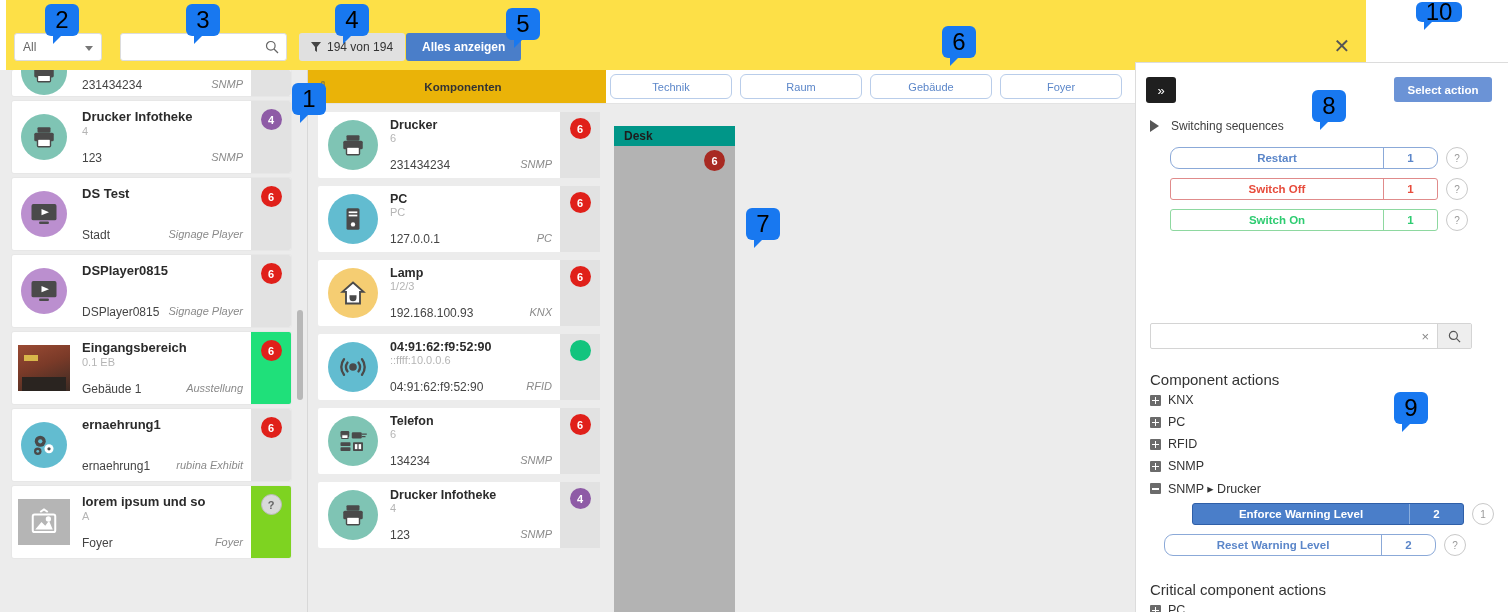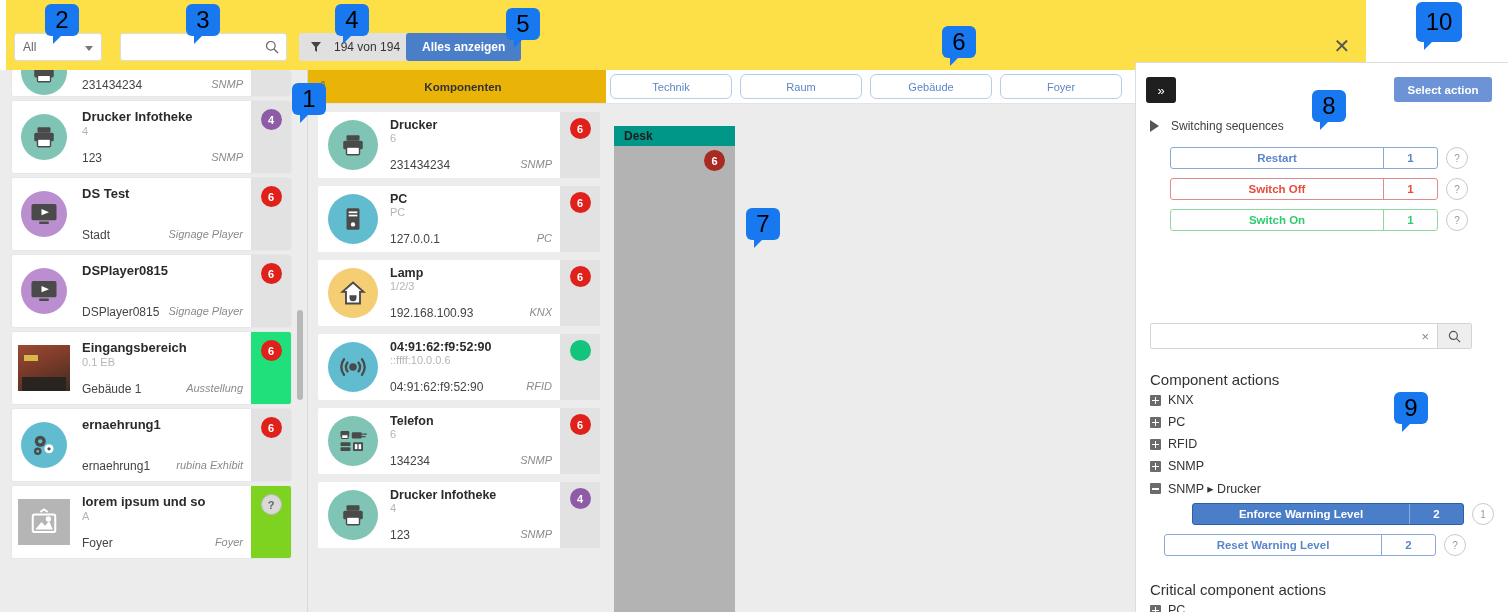--- a/index.html
+++ b/index.html
@@ -35,21 +35,21 @@
     border:none; outline:none; font-size:12px; background:transparent;
     font-family:"Liberation Sans", sans-serif;
   }
   .mag {
     position:absolute; right:7px; top:6px; width:14px; height:14px;
   }
   .mag svg { display:block; }
   .filter-btn {
     position:absolute; left:293px; top:33px; height:28px; padding:0 12px;
     background:#e0e0e0; border:none; border-radius:3px;
-    font-size:12px; color:#333; display:flex; align-items:center; gap:13px;
+    font-size:12px; color:#333; display:flex; align-items:center; gap:6px;
     font-family:"Liberation Sans", sans-serif; cursor:pointer;
   }
   .all-btn {
     position:absolute; left:400px; top:33px; height:28px; padding:0 16px;
     background:#4a7ec9; border:none; border-radius:3px;
     font-size:12px; color:#fff; font-weight:bold; cursor:pointer;
     font-family:"Liberation Sans", sans-serif;
   }
   .close-x {
     position:absolute; right:14px; top:36px; width:20px; height:20px;
@@ -141,21 +141,21 @@
   }
   .seq-head { position:absolute; left:14px; top:56px; display:flex; align-items:center; gap:12px; }
   .tri { width:0;height:0;border-top:6px solid transparent;border-bottom:6px solid transparent;border-left:9px solid #555; }
   .seq-title { font-size:12px; color:#404040; }
   .arow { position:absolute; left:34px; display:flex; align-items:center; gap:8px; }
   .abtn { width:268px; height:22px; display:flex; border:1px solid #c7c7c7; border-radius:3px; background:#fff; cursor:pointer; overflow:hidden; }
   .abtn .lbl { flex:1; display:flex;align-items:center;justify-content:center; font-size:11.5px; font-weight:bold; }
   .abtn .cnt { width:54px; border-left:1px solid #c7c7c7; display:flex;align-items:center;justify-content:center; font-size:11.5px; font-weight:bold; }
   .qm { width:22px;height:22px;border-radius:50%;border:1px solid #c9c9c9;background:#fff;
         display:flex;align-items:center;justify-content:center; font-size:10px; color:#999; cursor:pointer; }
-  .abtn.blue { border-color:#8ba9d8; } .abtn.blue .lbl,.abtn.blue .cnt { color:#5b86c9; } .abtn.blue .cnt { border-left-color:#8ba9d8; }
+  .abtn.blue { border-color:#8ba9d8;border-radius:9px; } .abtn.blue .lbl,.abtn.blue .cnt { color:#5b86c9; } .abtn.blue .cnt { border-left-color:#8ba9d8; }
   .abtn.red { border-color:#e08b8b; } .abtn.red .lbl,.abtn.red .cnt { color:#e74c3c; } .abtn.red .cnt { border-left-color:#e08b8b; }
   .abtn.green { border-color:#8ed8a0; } .abtn.green .lbl,.abtn.green .cnt { color:#2ecc71; } .abtn.green .cnt { border-left-color:#8ed8a0; }
   .abtn.filled { background:#4a7ec9; border-color:#2f5fa8;margin-left:28px; } .abtn.filled .lbl,.abtn.filled .cnt { color:#fff; } .abtn.filled .cnt { border-left-color:#89aede; }
 
   .rsearch {
     position:absolute; left:14px; top:260px; width:322px; height:26px;
     border:1px solid #d4d4d4; border-radius:2px; background:#fff;
   }
   .rsearch input { position:absolute; left:6px; top:3px; width:260px; height:18px; border:none;outline:none;
                    font-size:12px; background:transparent; font-family:"Liberation Sans", sans-serif; }
@@ -655,15 +655,15 @@
   <div id="markers">
       <div class="marker" style="left: 292px; top: 83px; width: 34px; height: 32px;">1</div>
       <div class="marker" style="left: 45px; top: 4px; width: 34px; height: 32px;">2</div>
       <div class="marker" style="left: 186px; top: 4px; width: 34px; height: 32px;">3</div>
       <div class="marker" style="left: 335px; top: 4px; width: 34px; height: 32px;">4</div>
       <div class="marker" style="left: 506px; top: 8px; width: 34px; height: 32px;">5</div>
       <div class="marker" style="left: 942px; top: 26px; width: 34px; height: 32px;">6</div>
       <div class="marker" style="left: 746px; top: 208px; width: 34px; height: 32px;">7</div>
       <div class="marker" style="left: 1312px; top: 90px; width: 34px; height: 32px;">8</div>
       <div class="marker" style="left: 1394px; top: 392px; width: 34px; height: 32px;">9</div>
-      <div class="marker" style="left: 1416px; top: 2px; width: 46px; height: 40px;">10</div>
+      <div class="marker" style="left: 1416px; top: 2px; width: 46px; height: 20px;">10</div>
     </div>
 </div>
 
 </body></html>

